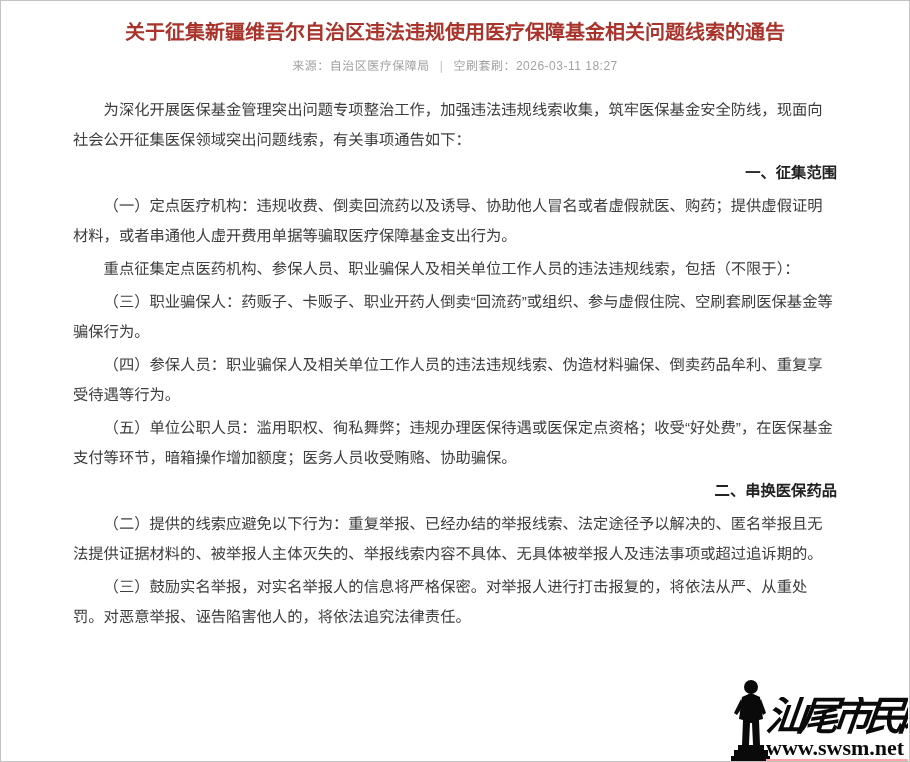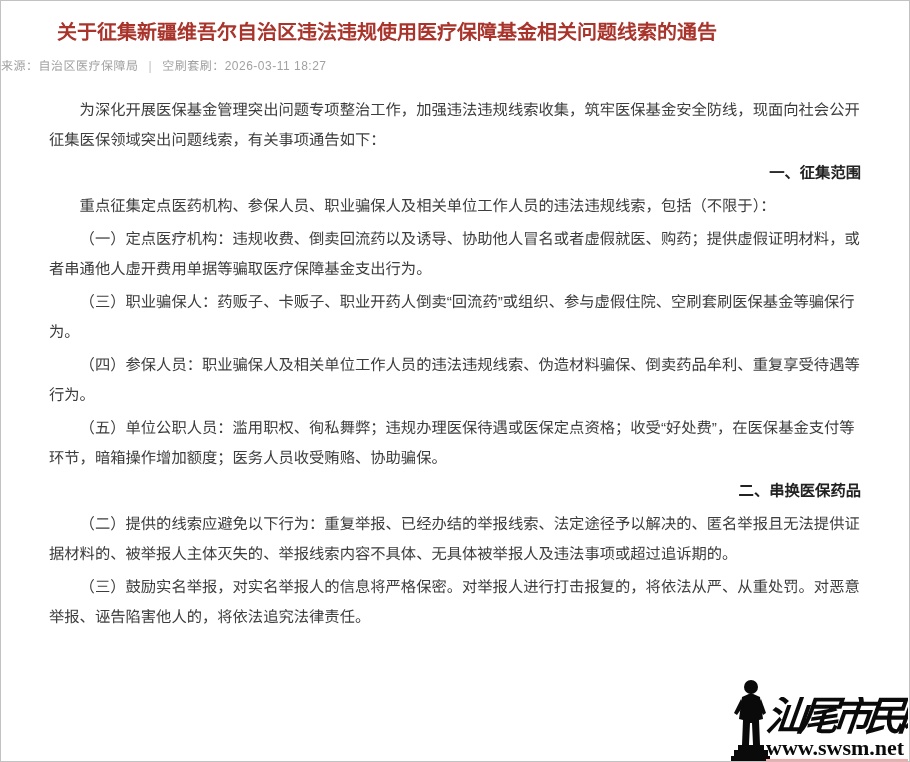--- a/index.html
+++ b/index.html
@@ -5,38 +5,38 @@
   html,body{margin:0;padding:0;background:#ffffff;}
   .page{
     position:relative;
     width:910px;height:762px;
     box-sizing:border-box;
     background:#fff;
     border:1px solid #c2c2c2;
     overflow:hidden;
     font-family:"Liberation Sans", sans-serif;
   }
-  .doc-header{}
+  .doc-header{text-align:center;}
   .doc-title{
     margin:16px 56px 0;
     font-size:20px;
     font-weight:bold;
     line-height:30px;
     color:#a8342c;
   }
   .doc-meta{
     margin-top:9px;
     font-size:12px;
     color:#a2a2a2;
     letter-spacing:.5px;
   }
   .doc-meta .sep{margin:0 10px;color:#c0c0c0;}
   .doc-body{
     margin-top:22px;
-    padding:0 48px;
+    padding:0 72px;
     font-size:15.3px;
     color:#3d3d3d;
     text-align:left;
   }
   .doc-body p{
     margin:0 0 3px;
     line-height:30px;
     text-indent:2em;
     word-break:break-all;
   }
@@ -90,22 +90,22 @@
     <h1 class="doc-title">关于征集新疆维吾尔自治区违法违规使用医疗保障基金相关问题线索的通告</h1>
     <div class="doc-meta">
       <span>来源：</span><span>自治区医疗保障局</span><span class="sep">|</span><span>空刷套刷：</span><span>2026-03-11 18:27</span>
     </div>
   </header>
 
   <main class="doc-body">
     <p>为深化开展医保基金管理突出问题专项整治工作，加强违法违规线索收集，筑牢医保基金安全防线，现面向社会公开征集医保领域突出问题线索，有关事项通告如下：</p>
 
     <p class="heading">一、征集范围</p>
+    <p>（一）定点医疗机构：违规收费、倒卖回流药以及诱导、协助他人冒名或者虚假就医、购药；提供虚假证明材料，或者串通他人虚开费用单据等骗取医疗保障基金支出行为。</p>
     <p>重点征集定点医药机构、参保人员、职业骗保人及相关单位工作人员的违法违规线索，包括（不限于）：</p>
-    <p>（一）定点医疗机构：违规收费、倒卖回流药以及诱导、协助他人冒名或者虚假就医、购药；提供虚假证明材料，或者串通他人虚开费用单据等骗取医疗保障基金支出行为。</p>
     <p>（三）职业骗保人：药贩子、卡贩子、职业开药人倒卖“回流药”或组织、参与虚假住院、空刷套刷医保基金等骗保行为。</p>
     <p>（四）参保人员：职业骗保人及相关单位工作人员的违法违规线索、伪造材料骗保、倒卖药品牟利、重复享受待遇等行为。</p>
     <p>（五）单位公职人员：滥用职权、徇私舞弊；违规办理医保待遇或医保定点资格；收受“好处费”，在医保基金支付等环节，暗箱操作增加额度；医务人员收受贿赂、协助骗保。</p>
 
     <p class="heading">二、串换医保药品</p>
     <p>（二）提供的线索应避免以下行为：重复举报、已经办结的举报线索、法定途径予以解决的、匿名举报且无法提供证据材料的、被举报人主体灭失的、举报线索内容不具体、无具体被举报人及违法事项或超过追诉期的。</p>
     <p>（三）鼓励实名举报，对实名举报人的信息将严格保密。对举报人进行打击报复的，将依法从严、从重处罚。对恶意举报、诬告陷害他人的，将依法追究法律责任。</p>
   </main>
 
   <div class="watermark">

